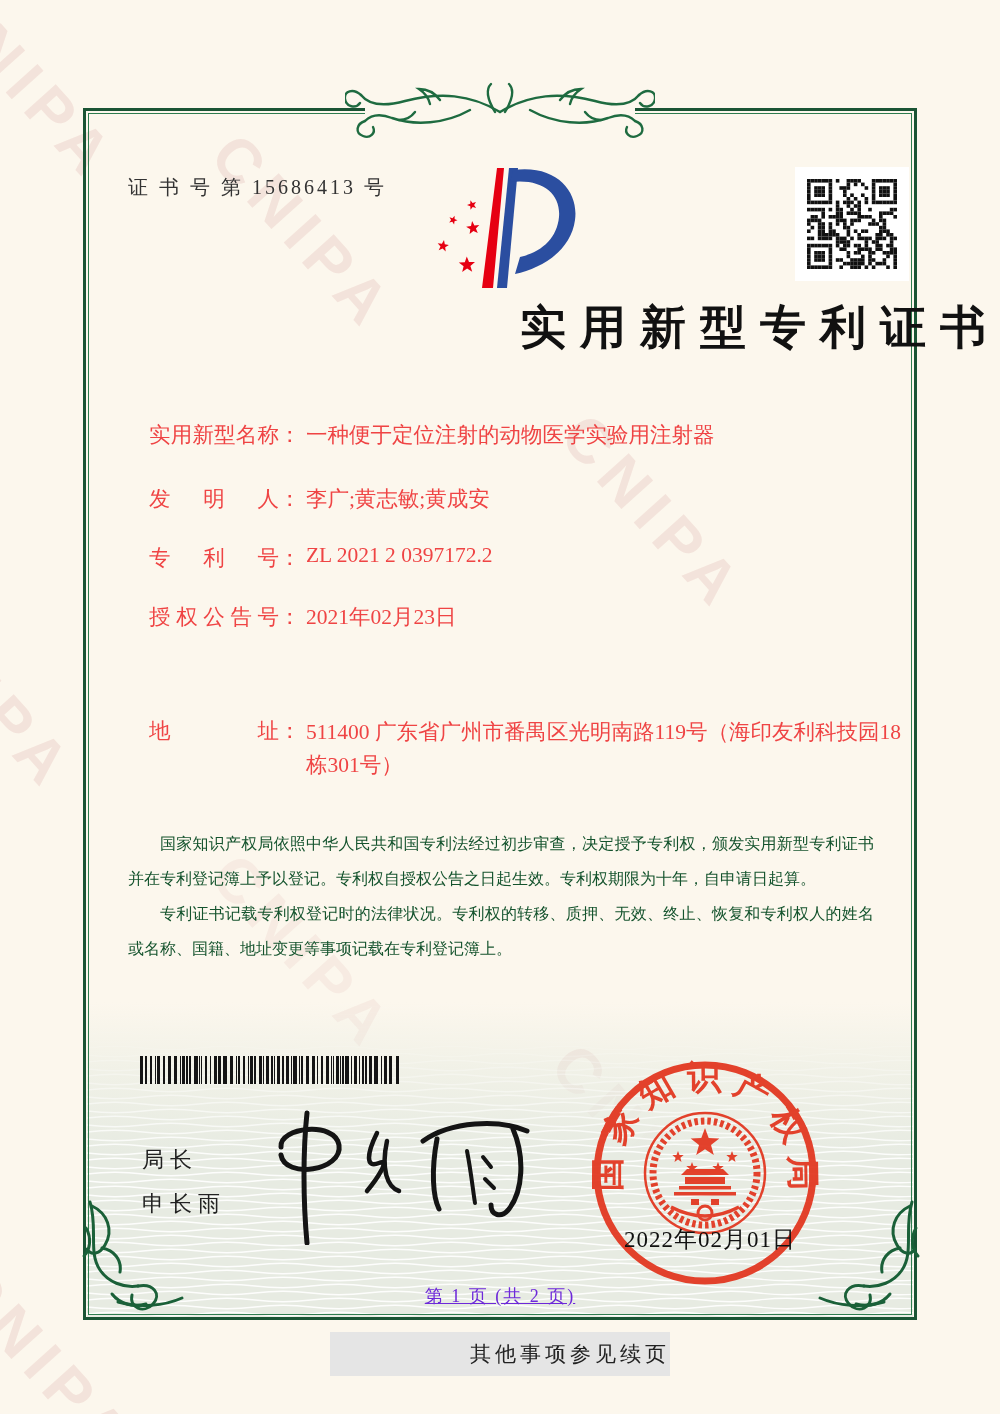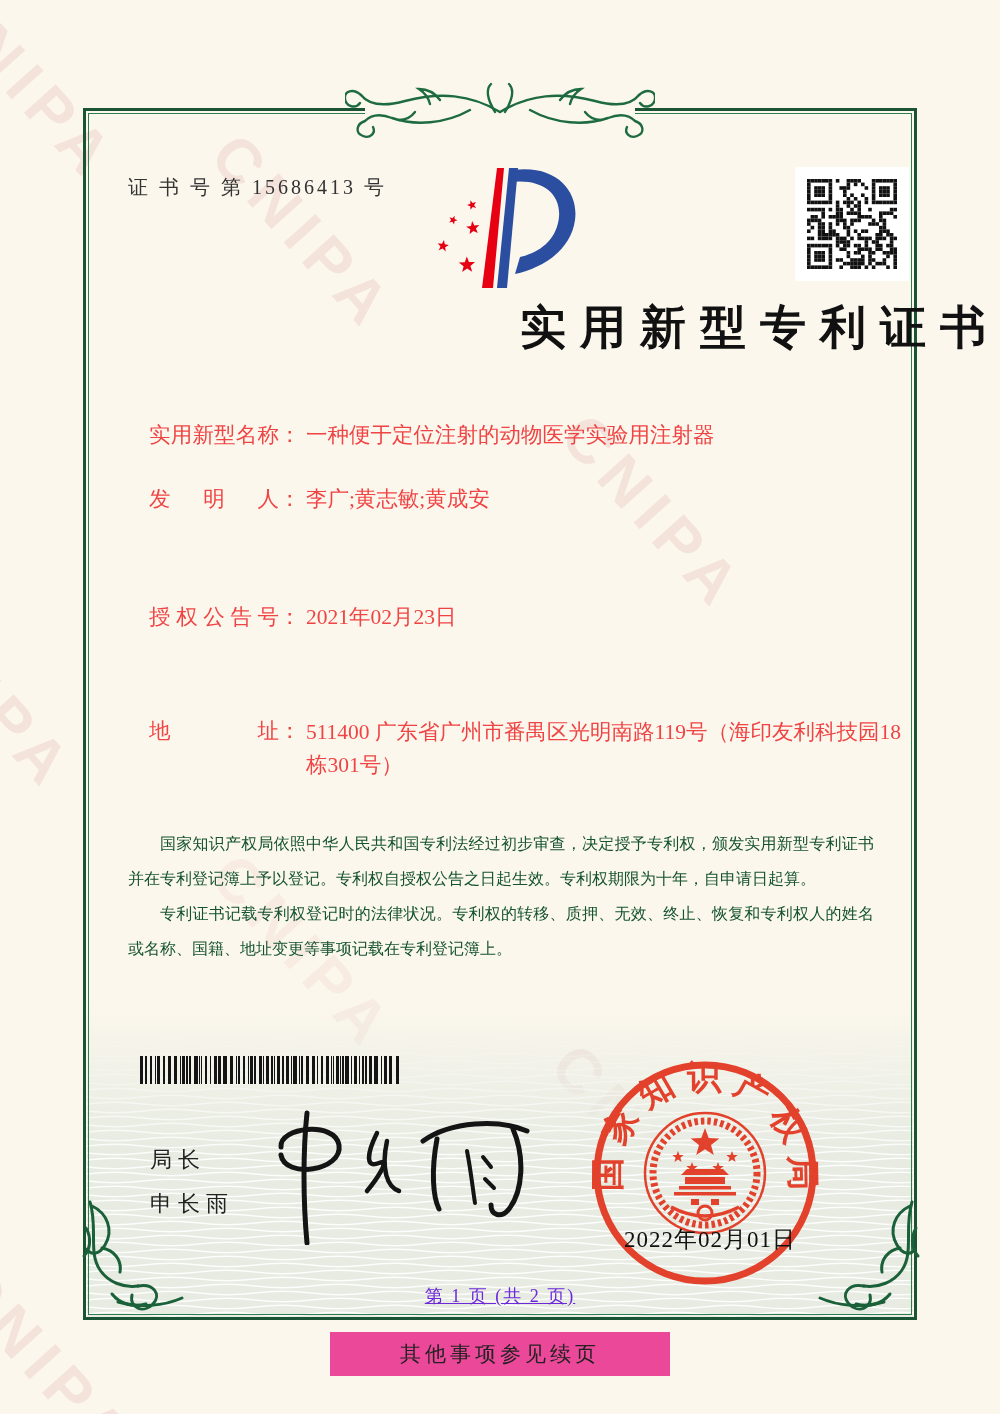--- a/index.html
+++ b/index.html
@@ -36,29 +36,29 @@
   .lbl5{width:118px;}
   .val{display:inline-block;vertical-align:top;}
   .val-wrap{white-space:normal;width:606px;line-height:33px;}
   .grant2{position:absolute;left:512px;top:0;}
   
   .paras{position:absolute;left:128px;top:826px;width:746px;font-size:16px;line-height:35px;
          text-align:justify;color:#14532d;}
   .paras p{margin:0;text-indent:2em;}
   
   .barcode{position:absolute;left:140px;top:1056px;}
-  .director{position:absolute;left:142px;top:1138px;font-size:22px;letter-spacing:6px;line-height:44px;color:#222;margin-left:8px;}
+  .director{position:absolute;left:142px;top:1138px;font-size:22px;letter-spacing:6px;line-height:44px;color:#222;}
   .sig{position:absolute;left:255px;top:1095px;}
   .seal{position:absolute;left:590px;top:1058px;}
   .seal-date{position:absolute;left:620px;top:1224px;width:180px;text-align:center;
              font-size:23px;letter-spacing:1px;color:#111;}
   .pagenum{position:absolute;left:0;top:1284px;width:100%;text-align:center;font-size:18px;
            letter-spacing:2px;color:#6d28d9;text-decoration:underline;}
-  .note{position:absolute;left:330px;top:1332px;width:340px;height:44px;background:#ec4899;
-        text-align:center;font-size:21px;letter-spacing:4px;line-height:44px;color:#222;}
+  .note{position:absolute;left:330px;top:1332px;width:340px;height:44px;background:#e5e5e5;
+        text-align:right;font-size:21px;letter-spacing:4px;line-height:44px;color:#222;}
   .ornament{position:absolute;left:345px;top:82px;}
   .corner{position:absolute;}
   .corner-bl{left:78px;top:1198px;}
   .corner-br{left:812px;top:1198px;}
 </style>
 </head>
 <body>
 
 <div class="page">
 
@@ -495,20 +495,24 @@
   <div class="title">实用新型专利证书</div>
 
   <div class="row" style="top:420px">
     <span class="lbl">实用新型名称</span><span>：</span>
     <span class="val">一种便于定位注射的动物医学实验用注射器</span>
   </div>
   <div class="row" style="top:484px">
     <span class="lbl">发明人</span><span>：</span>
     <span class="val">李广;黄志敏;黄成安</span>
   </div>
+  <div class="row" style="top:543px">
+    <span class="lbl">专利号</span><span>：</span>
+    <span class="val">ZL 2021 2 0397172.2</span>
+  </div>
   <div class="row" style="top:602px">
     <span class="lbl">授权公告号</span><span>：</span>
     <span class="val">2021年02月23日</span>
   </div>
   <div class="row" style="top:716px">
     <span class="lbl">地址</span><span>：</span>
     <span class="val val-wrap">511400 广东省广州市番禺区光明南路119号（海印友利科技园18栋301号）</span>
   </div>
 
   <div class="paras">

